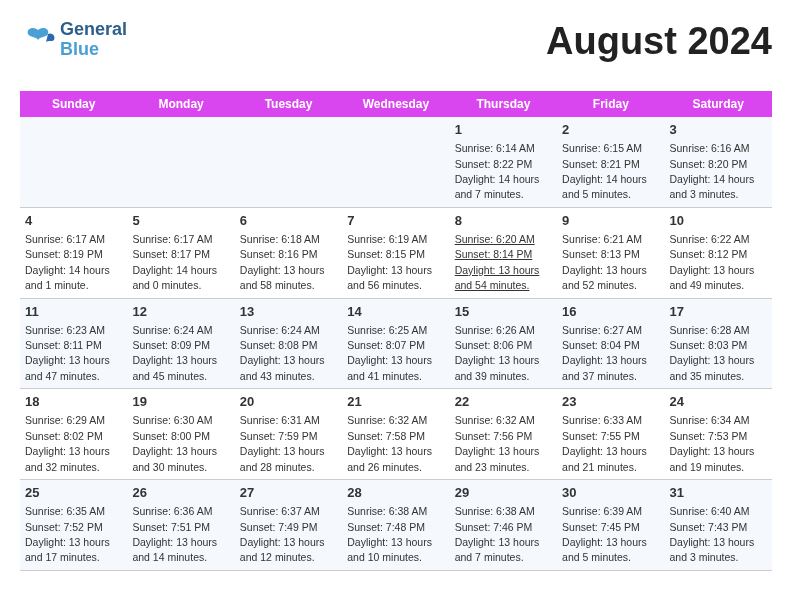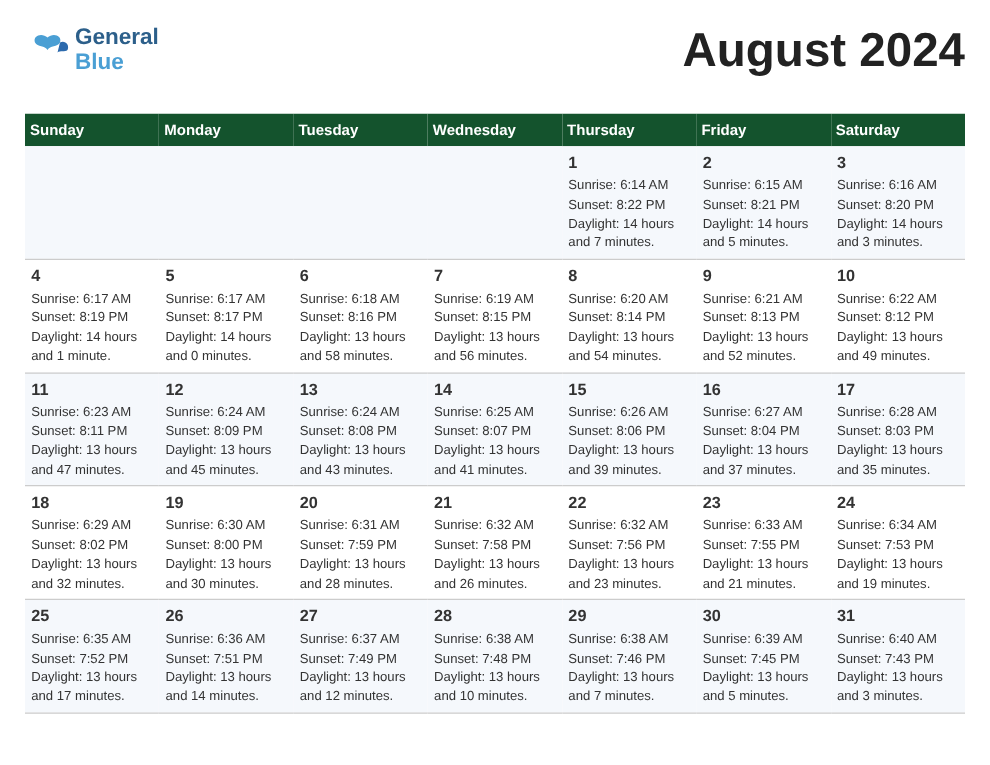--- a/index.html
+++ b/index.html
@@ -32,24 +32,24 @@
     .location-title {
       font-size: 16px;
       color: #444;
     }
     table {
       width: 100%;
       border-collapse: collapse;
       font-size: 11px;
     }
     thead tr th {
-      background-color: #14532d;
+      background-color: #d946ef;
       color: #fff;
-      padding: 6px 4px;
-      text-align: left;
+      padding: 6px 16px;
+      text-align: center;
       font-size: 12px;
       font-weight: bold;
     }
     tbody tr {
       border-bottom: 1px solid #ccc;
     }
     tbody tr:nth-child(odd) {
       background-color: #f5f8fc;
     }
     tbody tr:nth-child(even) {
@@ -140,21 +140,21 @@
 Daylight: 14 hours
 and 0 minutes.</span></td>
         <td><span class="day-num">6</span><span class="day-info" style="white-space: pre-line;">Sunrise: 6:18 AM
 Sunset: 8:16 PM
 Daylight: 13 hours
 and 58 minutes.</span></td>
         <td><span class="day-num">7</span><span class="day-info" style="white-space: pre-line;">Sunrise: 6:19 AM
 Sunset: 8:15 PM
 Daylight: 13 hours
 and 56 minutes.</span></td>
-        <td><span class="day-num">8</span><span class="day-info" style="white-space: pre-line;">Sunrise: 6:20 AM
+        <td><span class="day-num">8</span><span class="day-info" style="white-space: pre-line; text-decoration: underline;">Sunrise: 6:20 AM
 Sunset: 8:14 PM
 Daylight: 13 hours
 and 54 minutes.</span></td>
         <td><span class="day-num">9</span><span class="day-info" style="white-space: pre-line;">Sunrise: 6:21 AM
 Sunset: 8:13 PM
 Daylight: 13 hours
 and 52 minutes.</span></td>
         <td><span class="day-num">10</span><span class="day-info" style="white-space: pre-line;">Sunrise: 6:22 AM
 Sunset: 8:12 PM
 Daylight: 13 hours

